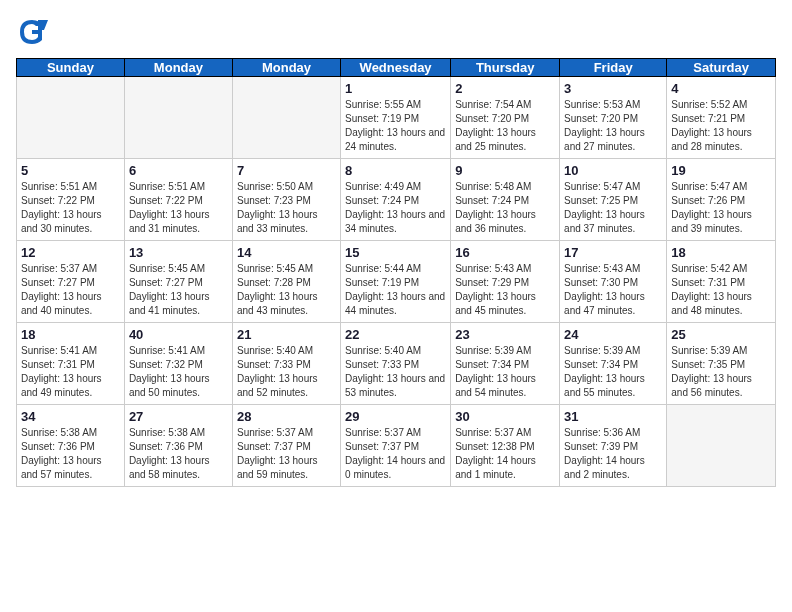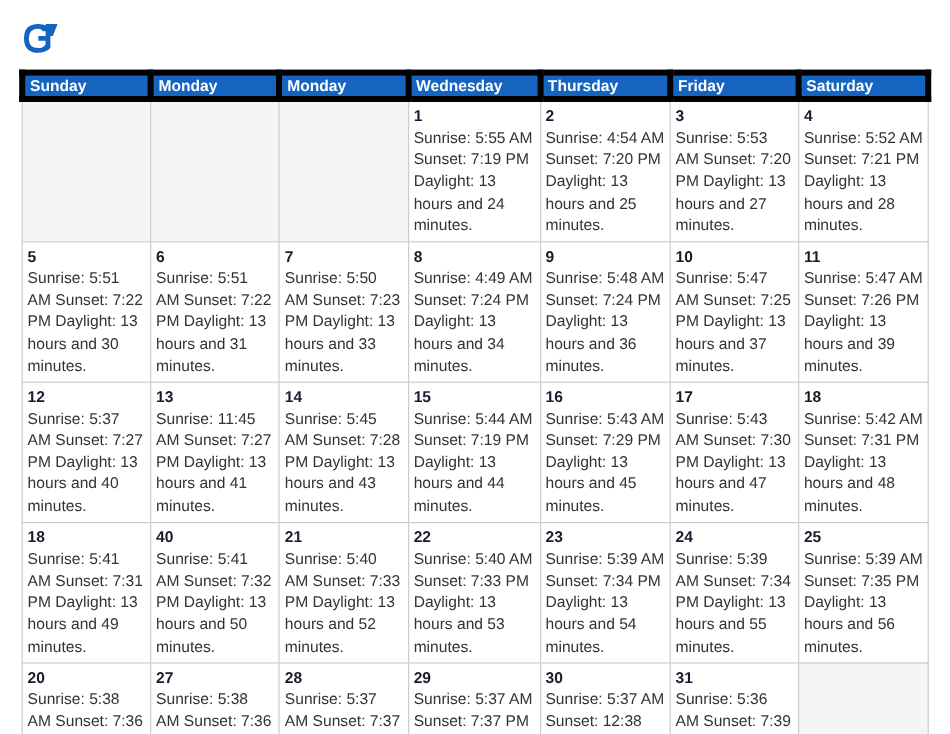--- a/index.html
+++ b/index.html
@@ -56,43 +56,43 @@
     table {
       width: 100%;
       border-collapse: collapse;
     }
     th {
       background: #1565c0;
       color: #fff;
       font-size: 13px;
       font-weight: bold;
       padding: 1px 4px;
-      text-align: left;
-      border: 5px solid #000000;
+      text-align: center;
+      border: 1px solid #000000;
     }
     td {
       border: 1px solid #ccc;
       vertical-align: top;
       padding: 4px;
       width: 113px;
       height: 80px;
       background: #fff;
     }
     td.empty {
       background: #f5f5f5;
     }
     .day-num {
       font-size: 13px;
       font-weight: bold;
       color: #1a1a2e;
       display: block;
       margin-bottom: 2px;
     }
     .day-info {
-      font-size: 13px;
+      font-size: 10px;
       color: #333;
       line-height: 1.4;
     }
   </style>
 </head>
 <body>
 
 <div class="header">
   <div class="logo">
     <svg class="logo-icon" viewBox="0 0 32 32" xmlns="http://www.w3.org/2000/svg">
@@ -129,21 +129,21 @@
         <td class="empty"></td>
         <td>
           <span class="day-num">1</span>
           <div class="day-info">Sunrise: 5:55 AM
 Sunset: 7:19 PM
 Daylight: 13 hours
 and 24 minutes.</div>
         </td>
         <td>
           <span class="day-num">2</span>
-          <div class="day-info">Sunrise: 4:54 AM
+          <div class="day-info">Sunrise: 7:54 AM
 Sunset: 7:20 PM
 Daylight: 13 hours
 and 25 minutes.</div>
         </td>
         <td>
           <span class="day-num">3</span>
           <div class="day-info">Sunrise: 5:53 AM
 Sunset: 7:20 PM
 Daylight: 13 hours
 and 27 minutes.</div>
@@ -193,38 +193,38 @@
 and 36 minutes.</div>
         </td>
         <td>
           <span class="day-num">10</span>
           <div class="day-info">Sunrise: 5:47 AM
 Sunset: 7:25 PM
 Daylight: 13 hours
 and 37 minutes.</div>
         </td>
         <td>
-          <span class="day-num">11</span>
+          <span class="day-num">19</span>
           <div class="day-info">Sunrise: 5:47 AM
 Sunset: 7:26 PM
 Daylight: 13 hours
 and 39 minutes.</div>
         </td>
       </tr>
       <tr>
         <td>
           <span class="day-num">12</span>
           <div class="day-info">Sunrise: 5:37 AM
 Sunset: 7:27 PM
 Daylight: 13 hours
 and 40 minutes.</div>
         </td>
         <td>
           <span class="day-num">13</span>
-          <div class="day-info">Sunrise: 11:45 AM
+          <div class="day-info">Sunrise: 5:45 AM
 Sunset: 7:27 PM
 Daylight: 13 hours
 and 41 minutes.</div>
         </td>
         <td>
           <span class="day-num">14</span>
           <div class="day-info">Sunrise: 5:45 AM
 Sunset: 7:28 PM
 Daylight: 13 hours
 and 43 minutes.</div>
@@ -304,21 +304,21 @@
         <td>
           <span class="day-num">25</span>
           <div class="day-info">Sunrise: 5:39 AM
 Sunset: 7:35 PM
 Daylight: 13 hours
 and 56 minutes.</div>
         </td>
       </tr>
       <tr>
         <td>
-          <span class="day-num">20</span>
+          <span class="day-num">34</span>
           <div class="day-info">Sunrise: 5:38 AM
 Sunset: 7:36 PM
 Daylight: 13 hours
 and 57 minutes.</div>
         </td>
         <td>
           <span class="day-num">27</span>
           <div class="day-info">Sunrise: 5:38 AM
 Sunset: 7:36 PM
 Daylight: 13 hours

